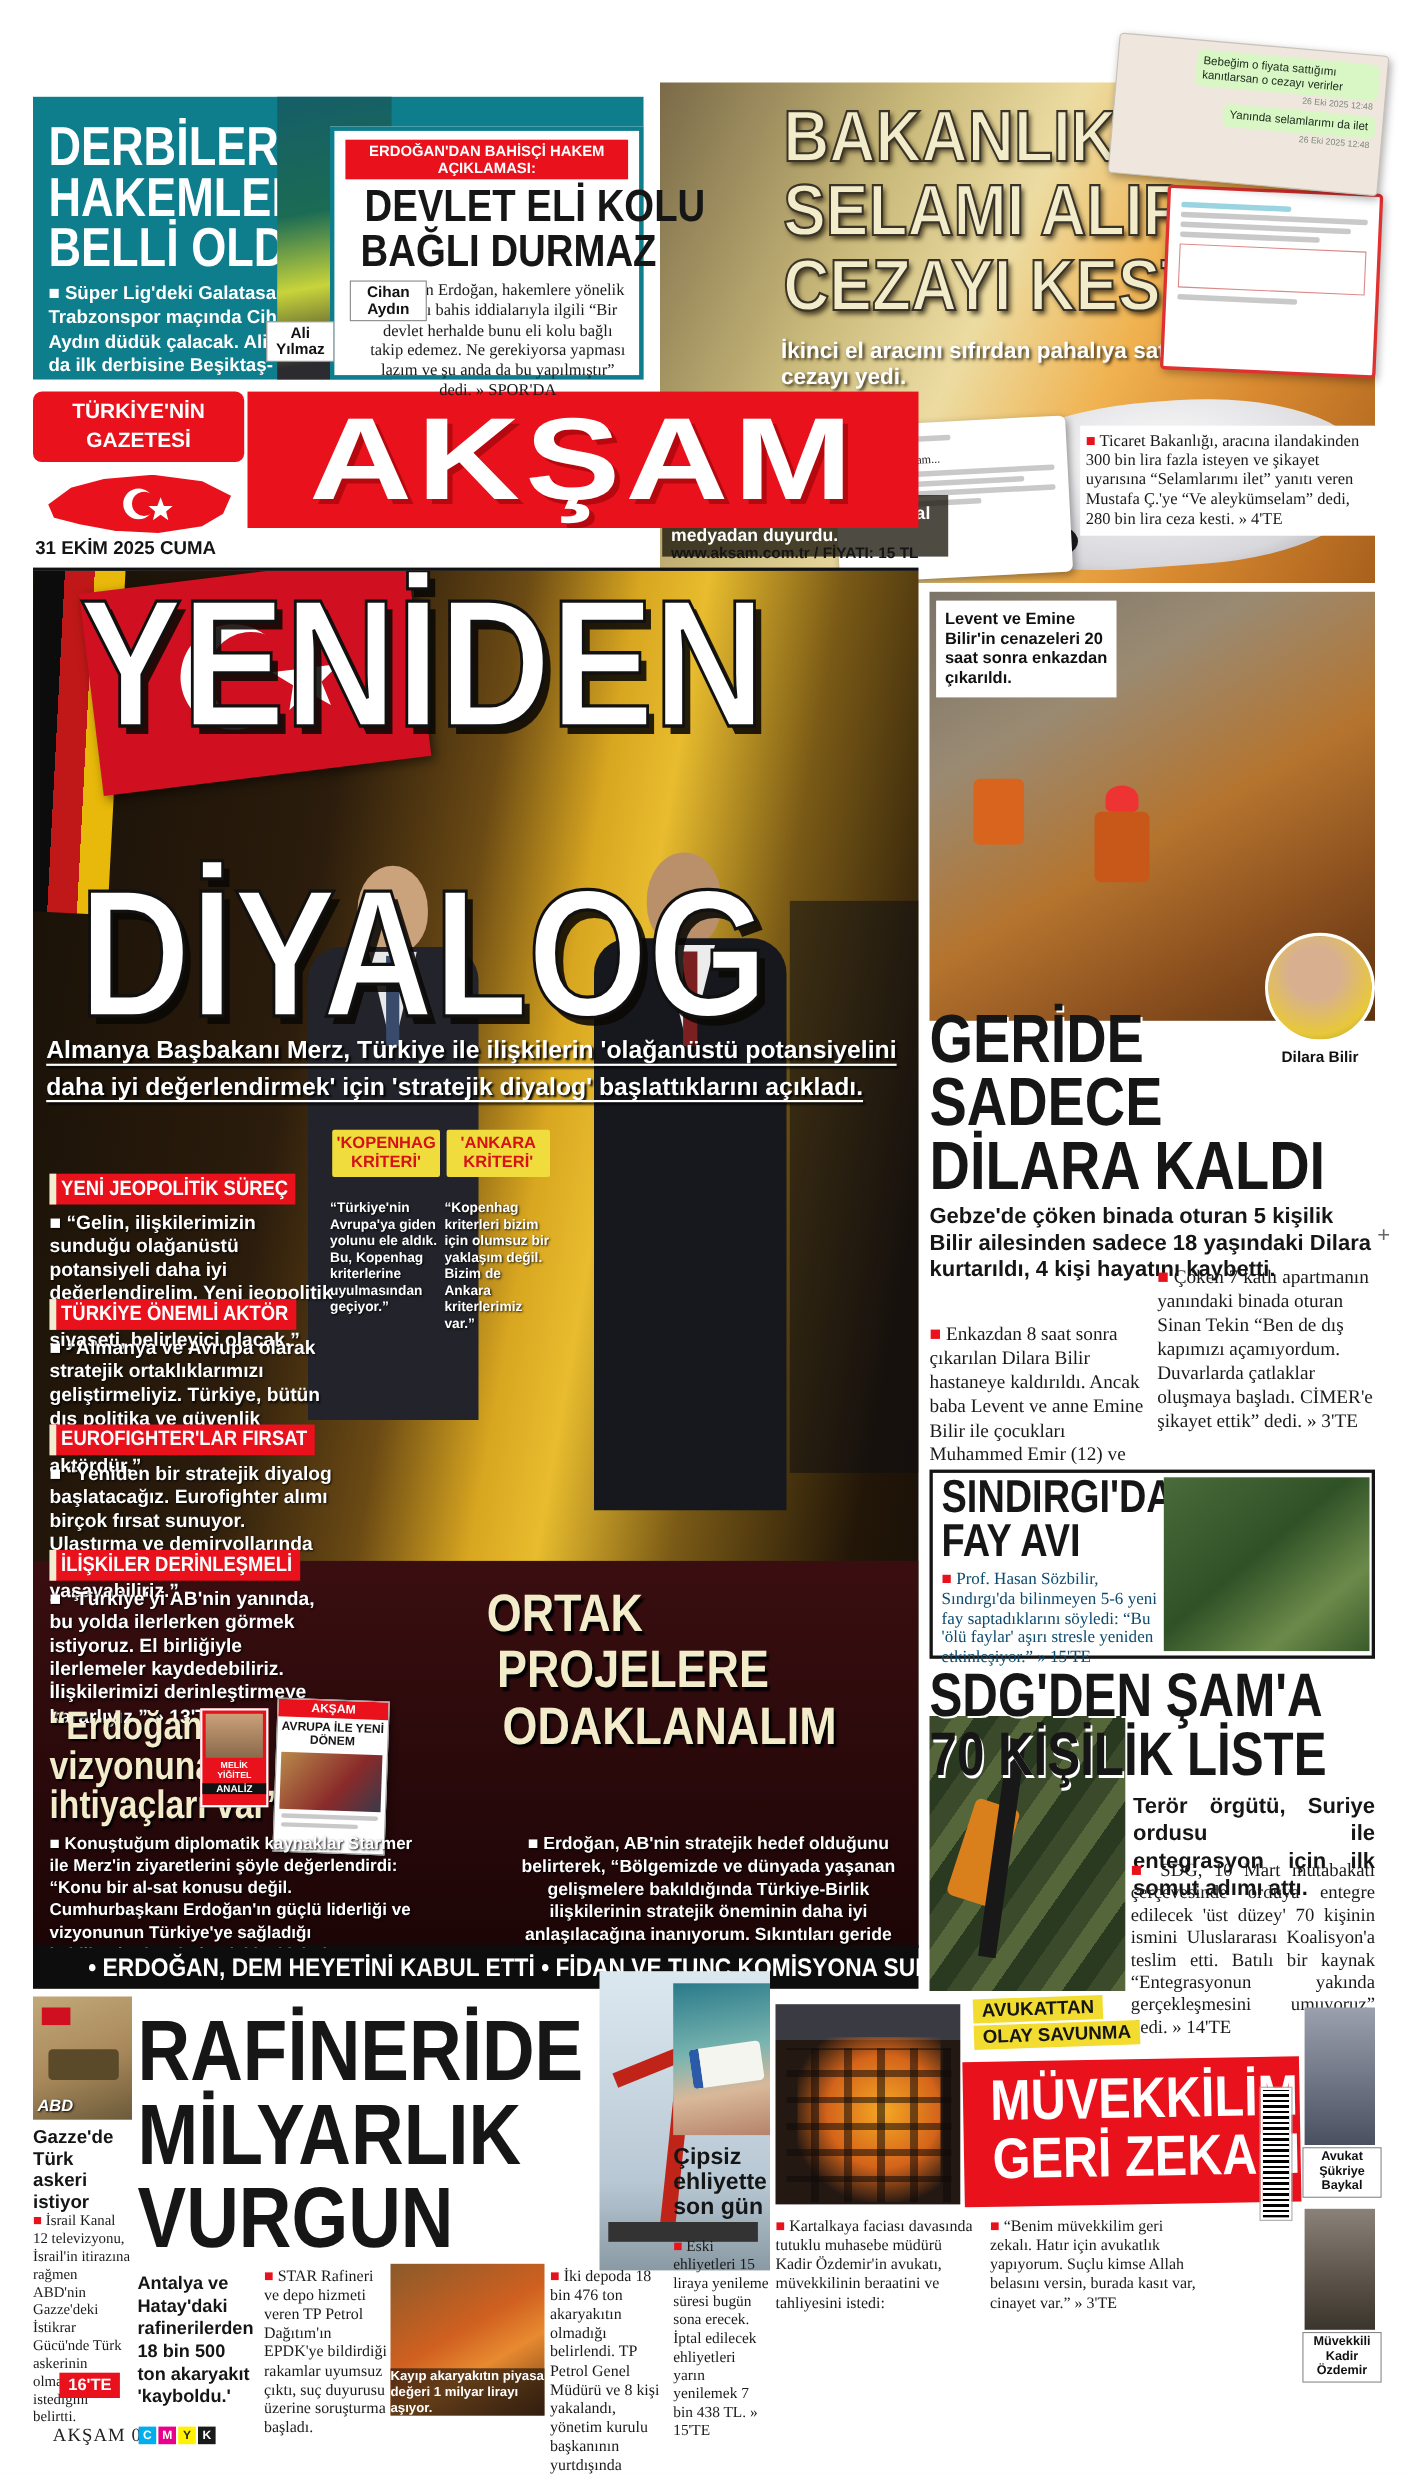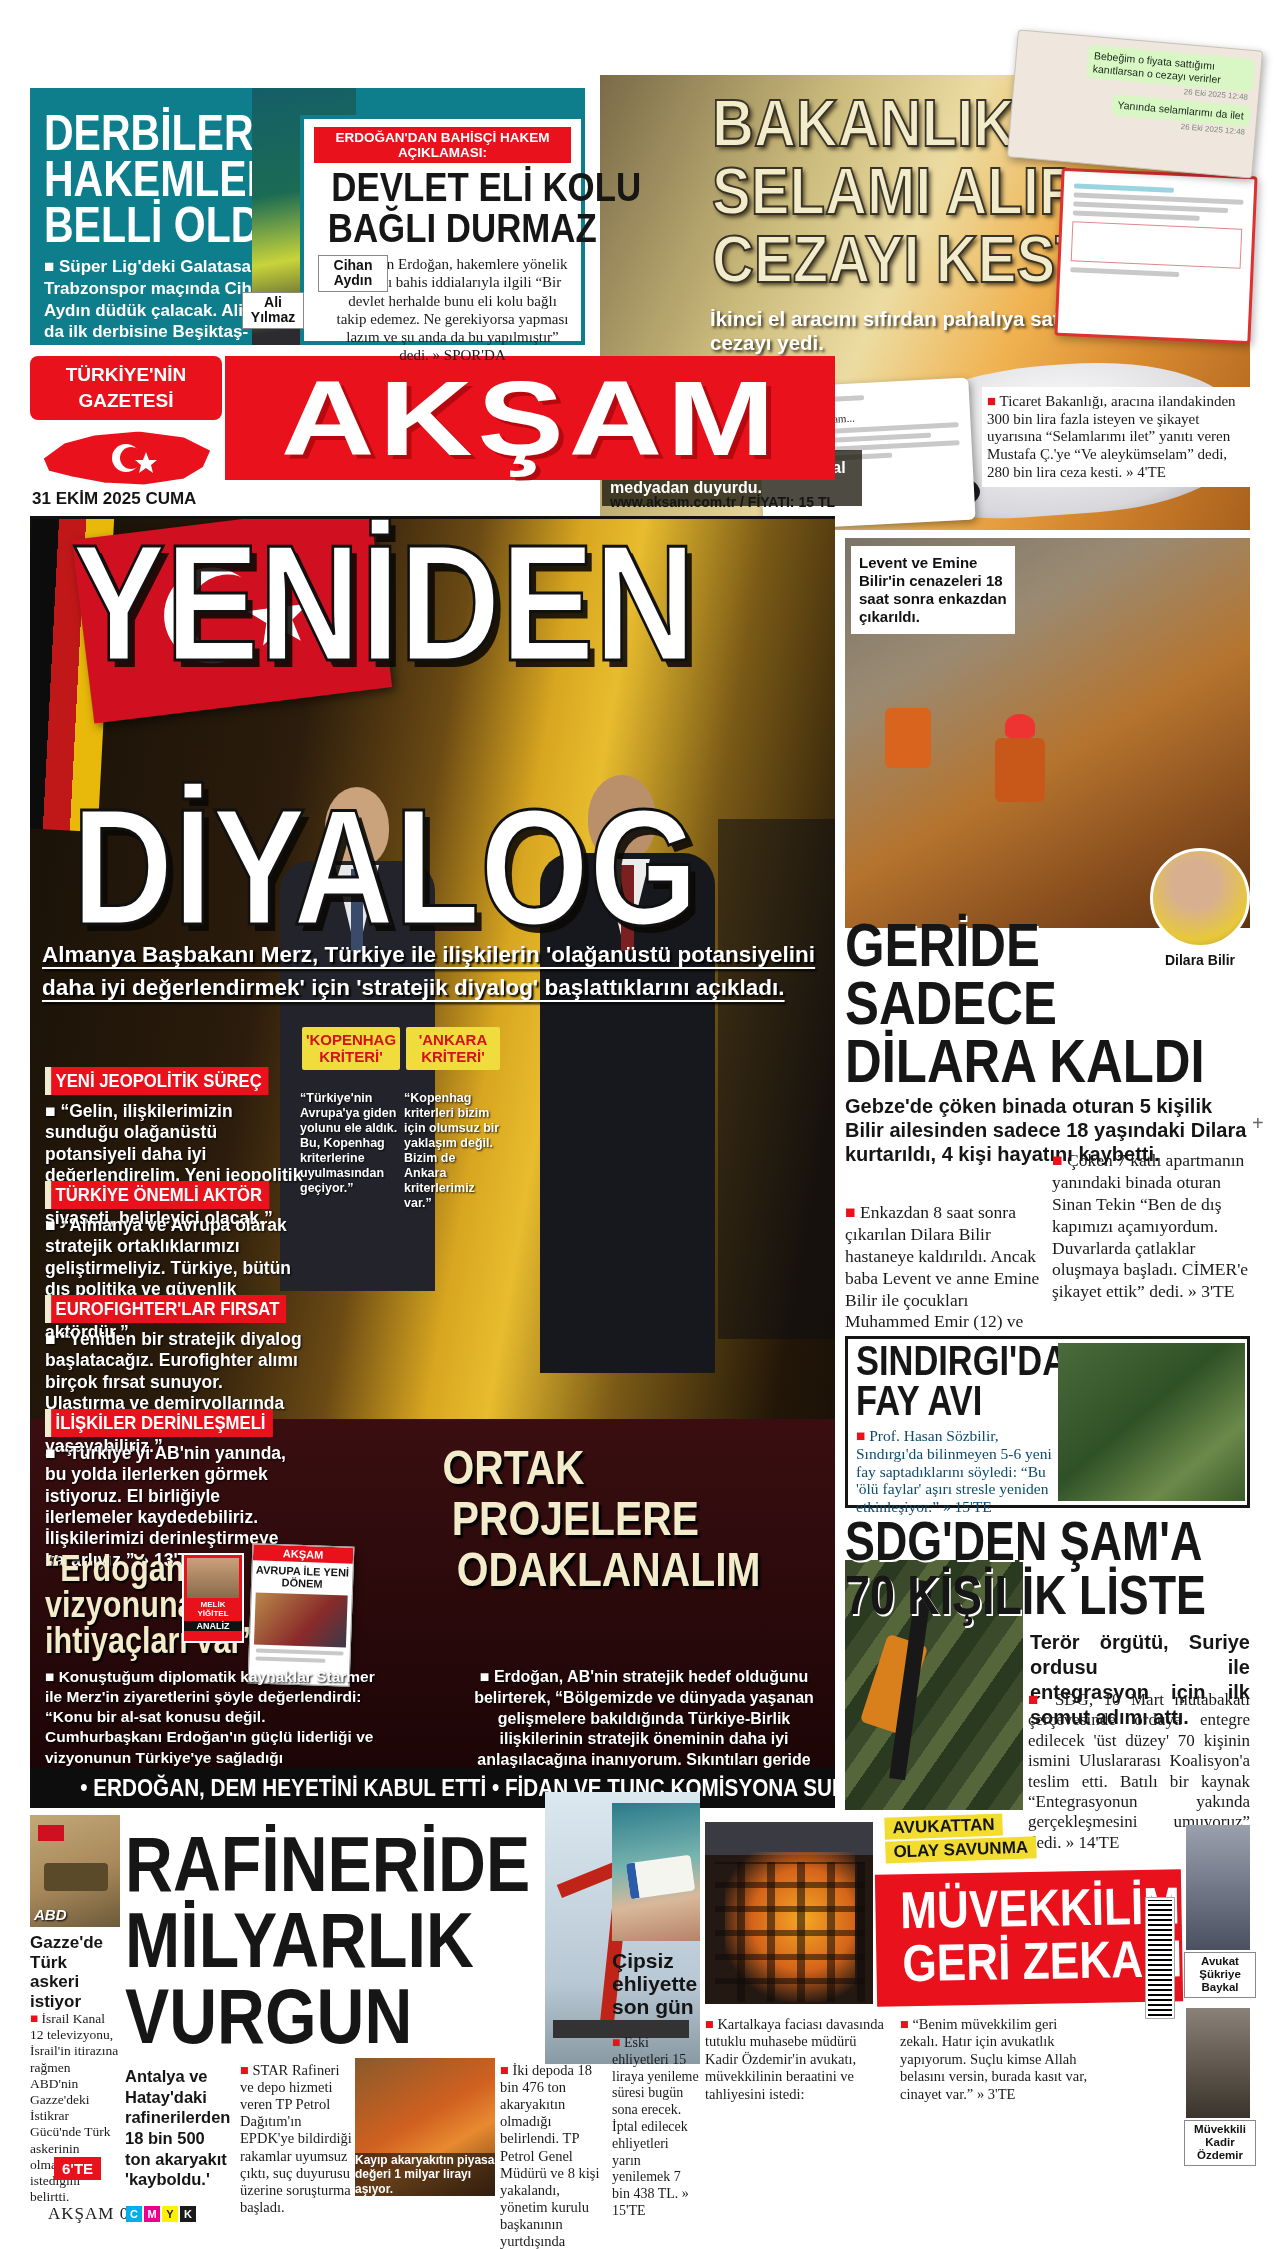--- a/index.html
+++ b/index.html
@@ -171,21 +171,21 @@
   </div>
 
   <div class="abs" style="left:30px;top:1768px;width:805px;height:40px;background:#0d0d0d;text-align:center;">
     <span class="cxc hl-white" style="transform:scaleX(.9);font-size:23px;line-height:40px;">• ERDOĞAN, DEM HEYETİNİ KABUL ETTİ  • FİDAN VE TUNÇ KOMİSYONA SUNUM YAPTI • 13</span>
   </div>
 
   <div class="abs" style="left:845px;top:538px;width:405px;height:390px;background:linear-gradient(150deg,#7a7468,#9a8a72 28%,#b5742e 55%,#8a4f1e 78%,#5e3210);">
     <div class="abs" style="left:40px;top:170px;width:46px;height:60px;background:#d8641e;border-radius:6px;"></div>
     <div class="abs" style="left:150px;top:200px;width:50px;height:64px;background:#c8581a;border-radius:6px;"></div>
     <div class="abs" style="left:160px;top:176px;width:30px;height:24px;background:#e33;border-radius:50% 50% 20% 20%;"></div>
-    <div class="abs chip-white" style="left:6px;top:8px;width:148px;font-size:15px;line-height:1.2;text-align:left;padding:8px;border:none;">Levent ve Emine Bilir'in cenazeleri 18 saat sonra enkazdan çıkarıldı.</div>
+    <div class="abs chip-white" style="left:6px;top:8px;width:148px;font-size:15px;line-height:1.2;text-align:left;padding:8px;border:none;">Levent ve Emine Bilir'in cenazeleri 20 saat sonra enkazdan çıkarıldı.</div>
   </div>
   <div class="abs" style="left:1150px;top:848px;width:100px;height:100px;border-radius:50%;border:3px solid #fff;box-sizing:border-box;background:radial-gradient(circle at 45% 35%,#d8b090 30%,#e8c83a 70%,#a88a20);z-index:4;"></div>
   <div class="abs chip-white" style="left:1152px;top:950px;width:96px;font-size:14px;padding:2px 0;z-index:4;border:none;">Dilara Bilir</div>
   <div class="abs" style="left:845px;top:916px;z-index:3;"><span class="cx hl-black" style="transform:scaleX(.82);font-size:62px;line-height:.95;text-shadow:2px 2px 0 #fff;">GERİDE</span></div>
   <div class="abs" style="left:845px;top:974px;z-index:3;"><span class="cx hl-black" style="transform:scaleX(.82);font-size:62px;line-height:.95;text-shadow:2px 2px 0 #fff;">SADECE</span></div>
   <div class="abs" style="left:845px;top:1032px;z-index:3;"><span class="cx hl-black" style="transform:scaleX(.82);font-size:62px;line-height:.95;text-shadow:2px 2px 0 #fff;">DİLARA KALDI</span></div>
   <div class="abs b" style="left:845px;top:1094px;width:408px;font-size:20px;line-height:1.2;color:#151515;">Gebze'de çöken binada oturan 5 kişilik Bilir ailesinden sadece 18 yaşındaki Dilara kurtarıldı, 4 kişi hayatını kaybetti.</div>
   <div class="abs serif fl-red" style="left:845px;top:1202px;width:198px;font-size:17.5px;line-height:1.25;color:#1a1a1a;">■ Enkazdan 8 saat sonra çıkarılan Dilara Bilir hastaneye kaldırıldı. Ancak baba Levent ve anne Emine Bilir ile çocukları Muhammed Emir (12) ve Nisa (14) binanın altında hayatını kaybetti.</div>
   <div class="abs serif fl-red" style="left:1052px;top:1150px;width:198px;font-size:17.5px;line-height:1.25;color:#1a1a1a;">■ Çöken 7 katlı apartmanın yanındaki binada oturan Sinan Tekin “Ben de dış kapımızı açamıyordum. Duvarlarda çatlaklar oluşmaya başladı. CİMER'e şikayet ettik” dedi. » 3'TE</div>
 
@@ -206,21 +206,21 @@
   <div class="abs serif fl-red" style="left:1028px;top:1690px;width:222px;font-size:17px;line-height:1.2;color:#1a1a1a;text-align:justify;">■ SDG, 10 Mart mutabakatı çerçevesinde orduya entegre edilecek 'üst düzey' 70 kişinin ismini Uluslararası Koalisyon'a teslim etti. Batılı bir kaynak “Entegrasyonun yakında gerçekleşmesini umuyoruz” dedi. » 14'TE</div>
 
   <div class="abs" style="left:30px;top:1815px;width:90px;height:378px;">
     <div class="abs" style="left:0;top:0;width:90px;height:112px;background:linear-gradient(160deg,#c2a878,#a8885a 55%,#6b5a3a);">
       <div class="abs" style="left:8px;top:10px;width:26px;height:16px;background:#d01020;"></div>
       <div class="abs" style="left:14px;top:48px;width:64px;height:28px;background:#5a4a2a;border-radius:4px;"></div>
       <div class="abs b" style="left:4px;bottom:4px;color:#fff;font-style:italic;font-size:15px;text-shadow:1px 1px 2px #000;">ABD</div>
     </div>
     <div class="abs b" style="left:0;top:118px;width:90px;font-size:17px;line-height:1.15;color:#151515;">Gazze'de Türk askeri istiyor</div>
     <div class="abs serif fl-red" style="left:0;top:196px;width:90px;font-size:13.5px;line-height:1.2;color:#1a1a1a;">■ İsrail Kanal 12 televizyonu, İsrail'in itirazına rağmen ABD'nin Gazze'deki İstikrar Gücü'nde Türk askerinin olmasını istediğini belirtti.</div>
-    <div class="abs" style="left:24px;top:342px;background:#e8111c;color:#fff;font-weight:bold;font-size:15px;padding:3px 8px;">6'TE</div>
+    <div class="abs" style="left:24px;top:342px;background:#e8111c;color:#fff;font-weight:bold;font-size:15px;padding:3px 8px;">16'TE</div>
   </div>
 
   <div class="abs" style="left:125px;top:1826px;"><span class="cx hl-black" style="transform:scaleX(.85);font-size:78px;line-height:.98;">RAFİNERİDE</span></div>
   <div class="abs" style="left:125px;top:1902px;"><span class="cx hl-black" style="transform:scaleX(.85);font-size:78px;line-height:.98;">MİLYARLIK</span></div>
   <div class="abs" style="left:125px;top:1978px;"><span class="cx hl-black" style="transform:scaleX(.85);font-size:78px;line-height:.98;">VURGUN</span></div>
   <div class="abs" style="left:545px;top:1792px;width:155px;height:272px;background:linear-gradient(#dce8f0,#b8c8d4 70%,#8a9aa4);overflow:hidden;">
     <div class="abs" style="left:10px;top:70px;width:120px;height:14px;background:#c02418;transform:rotate(-22deg);"></div>
     <div class="abs" style="left:64px;top:60px;width:14px;height:170px;background:#c02418;transform:rotate(6deg);"></div>
     <div class="abs" style="left:8px;top:228px;width:136px;height:18px;background:#333;"></div>
   </div>

